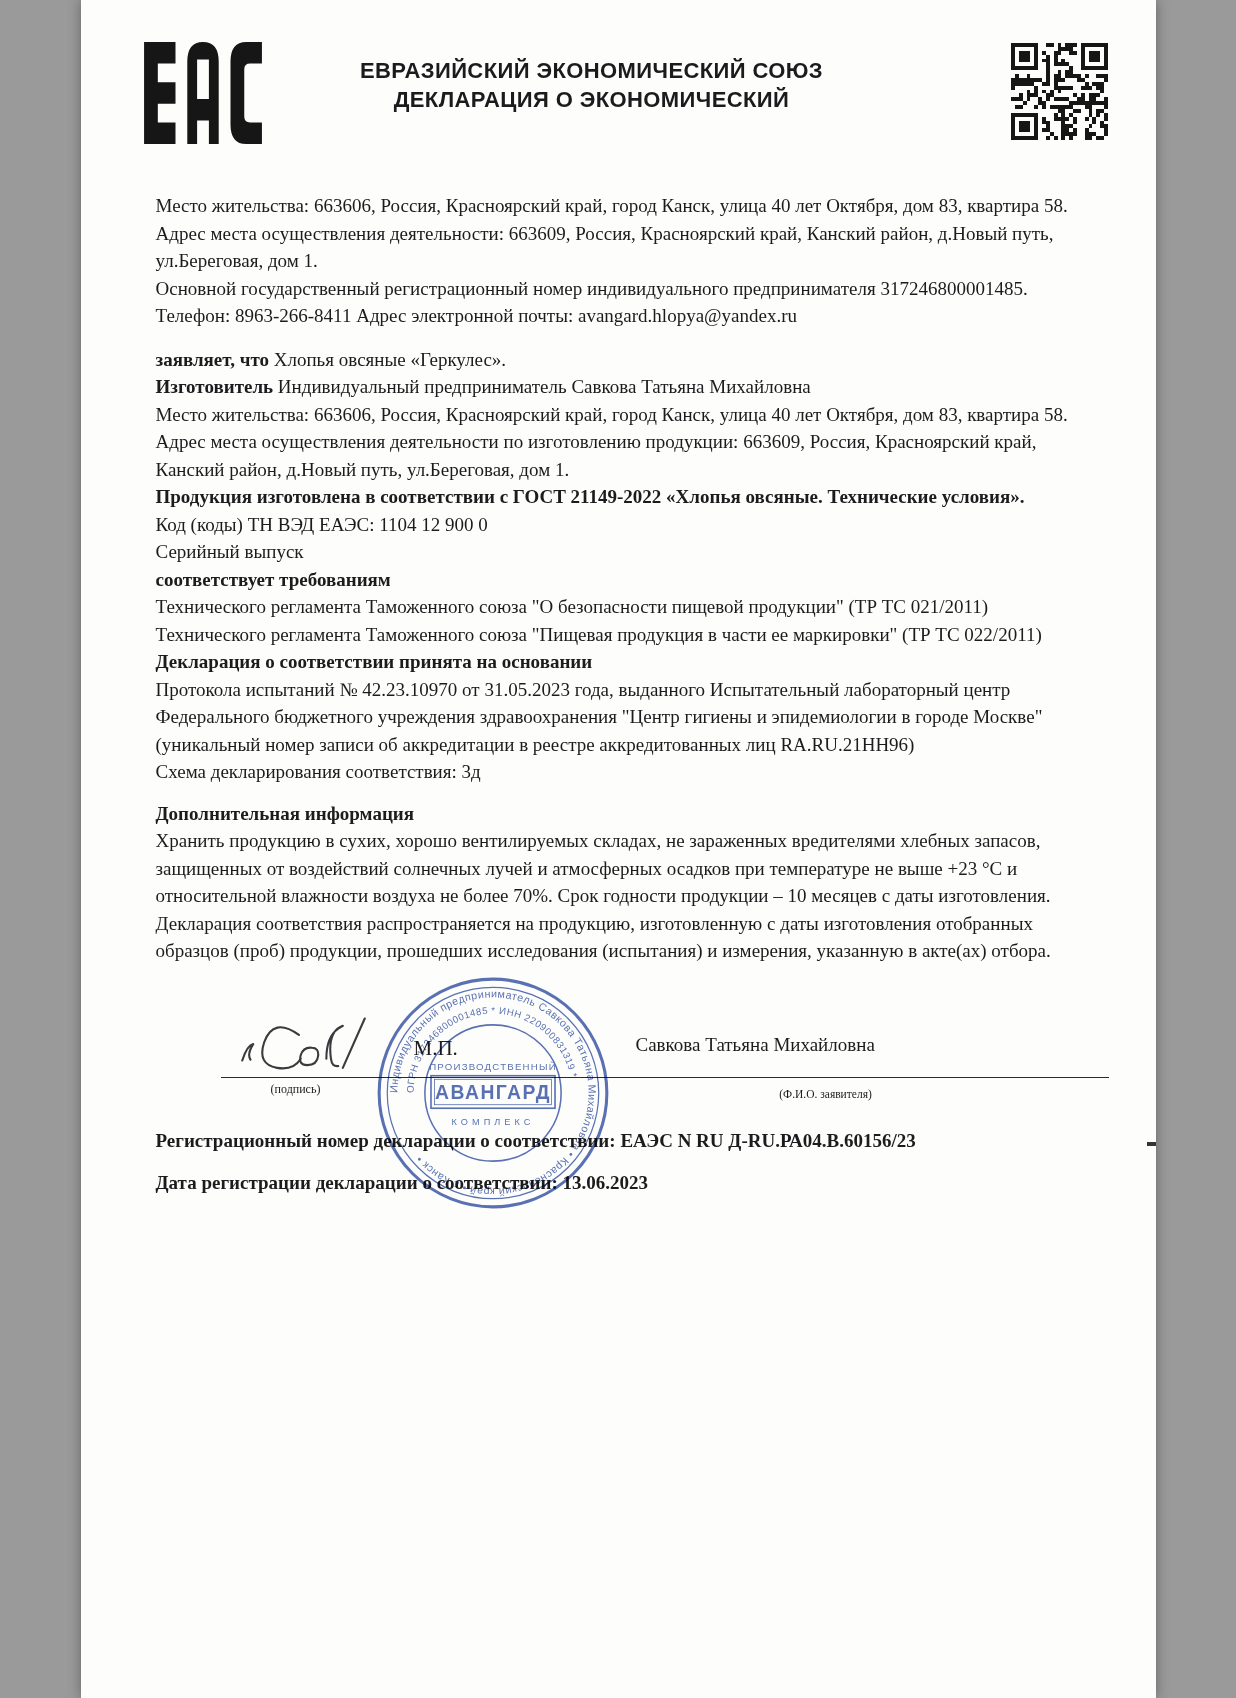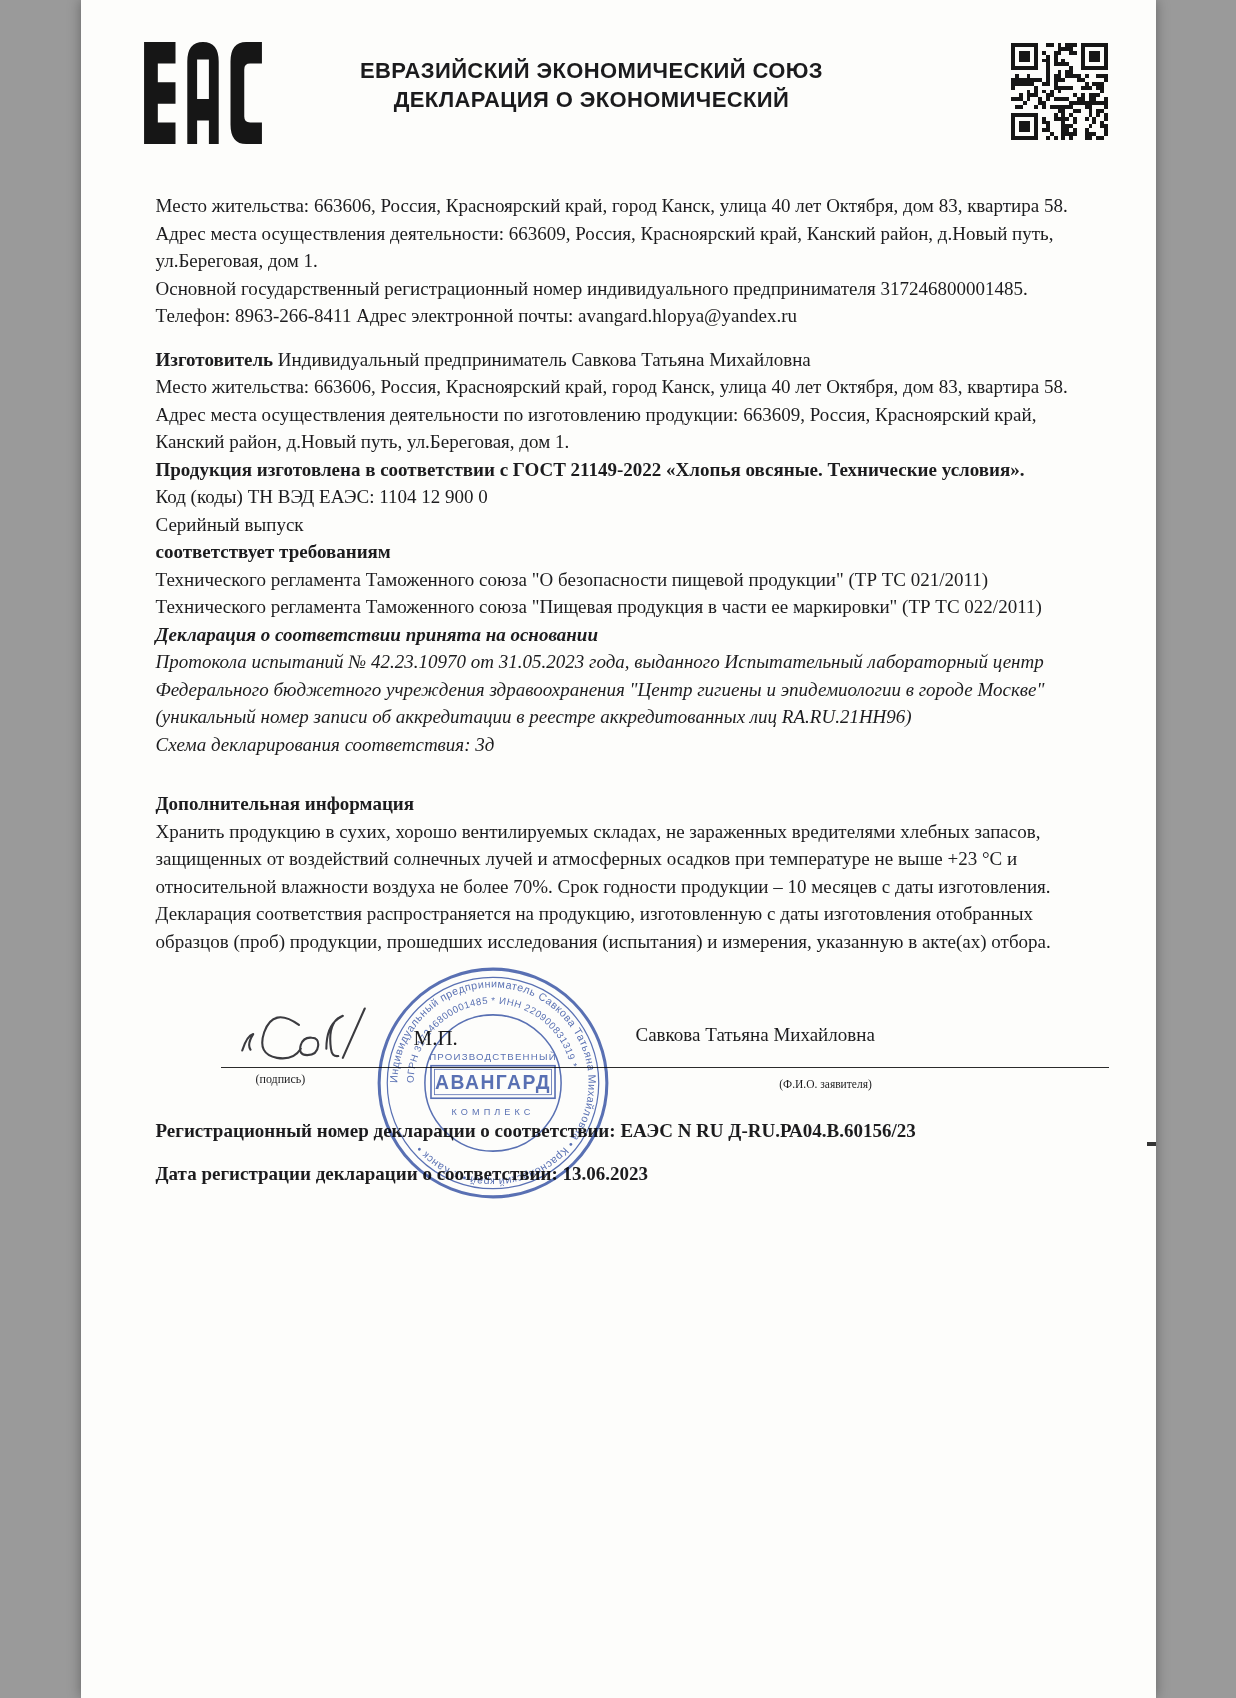--- a/index.html
+++ b/index.html
@@ -24,31 +24,31 @@
     font-family:"Liberation Sans",sans-serif;font-weight:bold;
     font-size:22px;line-height:29px;letter-spacing:.4px;color:#1b1b1d;
   }
   .qr{width:97px;height:97px;margin-left:auto;margin-top:5px;fill:#161616;shape-rendering:crispEdges;}
   
   .body{margin-top:44px;}
   .body p{margin:0;}
   b,.bold{font-weight:bold;}
   .block{margin-bottom:0;}
   .applicant{margin-bottom:16px;}
-  .basis{margin-bottom:32px;font-style:italic;}
+  .basis{margin-bottom:14px;}
   .additional{margin-bottom:8px;}
   .validity{margin-top:6px;font-weight:bold;}
   
   .sig-area{position:relative;height:120px;margin-top:24px;}
   .signature{position:absolute;left:70px;top:24px;width:155px;height:64px;
     stroke:#2b2b30;stroke-width:2.3;fill:none;stroke-linecap:round;stroke-linejoin:round;opacity:.92;}
   .mp{position:absolute;left:258px;top:46px;font-size:21px;}
   .declarant-name{position:absolute;left:480px;top:42px;width:420px;}
   .sig-line{position:absolute;left:65px;top:88px;width:888px;border-top:1.7px solid #2b2b2b;}
-  .cap-sign{position:absolute;left:100px;top:92px;width:80px;font-size:12px;line-height:16px;}
+  .cap-sign{position:absolute;left:100px;top:92px;width:80px;text-align:center;font-size:12px;line-height:16px;}
   .cap-name{position:absolute;left:530px;top:97px;width:280px;text-align:center;font-size:11.5px;line-height:16px;}
   
   .stamp{
     position:absolute;left:215px;top:-18px;width:244px;height:244px;
     opacity:.84;mix-blend-mode:multiply;z-index:3;pointer-events:none;
   }
   .stamp circle,.stamp rect{stroke:var(--stamp-blue);fill:none;}
   .stamp text{fill:var(--stamp-blue);font-family:"Liberation Sans",sans-serif;}
   
   .registration{margin-top:18px;font-weight:bold;}
@@ -287,20 +287,21 @@
     <div class="body">
 
       <section class="block applicant">
         <p>Место жительства: 663606, Россия, Красноярский край, город Канск, улица 40 лет Октября, дом 83, квартира 58.</p>
         <p>Адрес места осуществления деятельности: 663609, Россия, Красноярский край, Канский район, д.Новый путь, ул.Береговая, дом 1.</p>
         <p>Основной государственный регистрационный номер индивидуального предпринимателя 317246800001485.</p>
         <p>Телефон: 8963-266-8411 Адрес электронной почты: avangard.hlopya@yandex.ru</p>
       </section>
 
       <section class="block product">
+        <p><b>заявляет, что</b> <span>Хлопья овсяные «Геркулес».</span></p>
         <p><b>Изготовитель</b> <span>Индивидуальный предприниматель Савкова Татьяна Михайловна</span></p>
         <p>Место жительства: 663606, Россия, Красноярский край, город Канск, улица 40 лет Октября, дом 83, квартира 58.</p>
         <p>Адрес места осуществления деятельности по изготовлению продукции: 663609, Россия, Красноярский край, Канский район, д.Новый путь, ул.Береговая, дом 1.</p>
         <p class="bold">Продукция изготовлена в соответствии с ГОСТ 21149-2022 «Хлопья овсяные. Технические условия».</p>
         <p>Код (коды) ТН ВЭД ЕАЭС: 1104 12 900 0</p>
         <p>Серийный выпуск</p>
       </section>
 
       <section class="block compliance">
         <p class="bold">соответствует требованиям</p>

